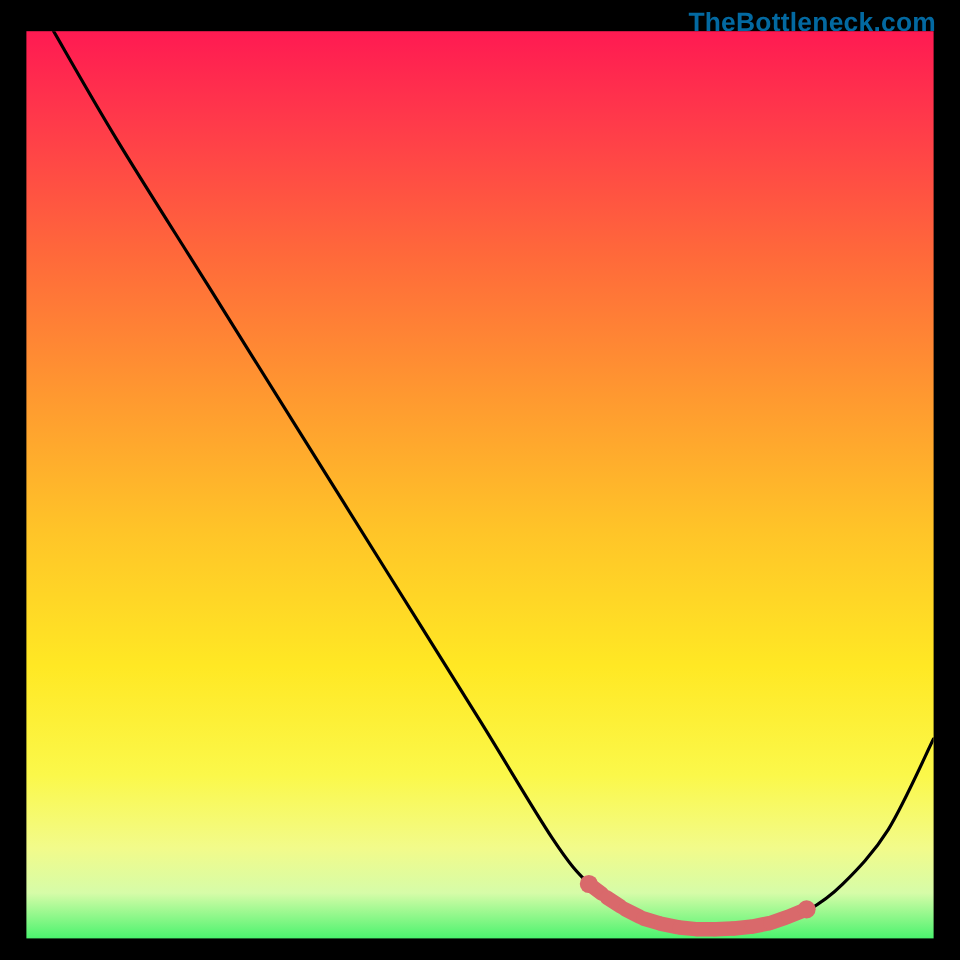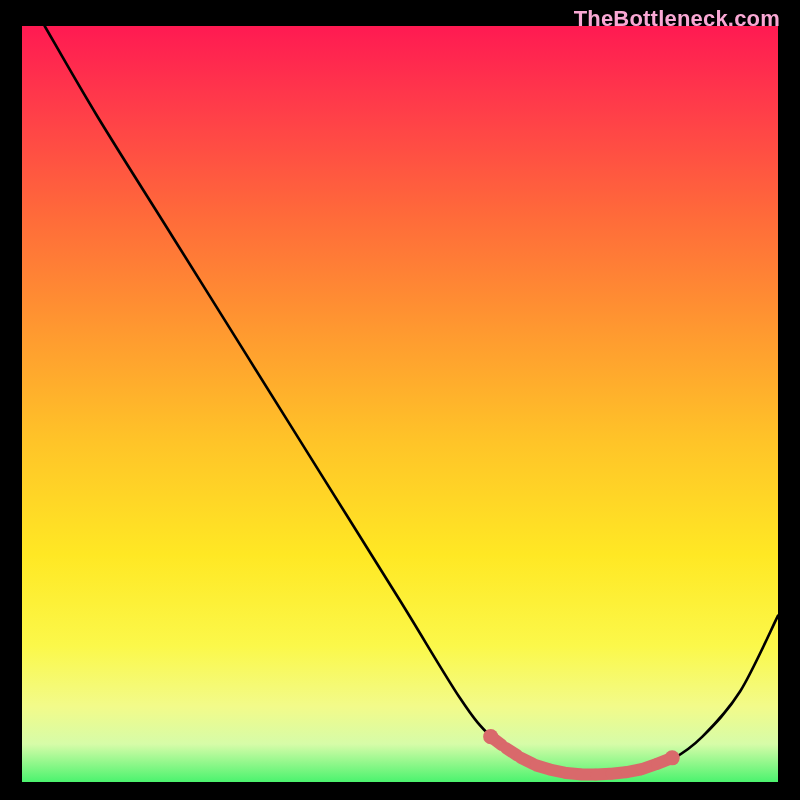--- a/index.html
+++ b/index.html
@@ -7,21 +7,21 @@
   .outer {
     width: 800px;
     height: 800px;
     background: #000;
     position: relative;
   }
   .watermark {
     position: absolute;
     top: 6px;
     right: 20px;
-    color: #f9a8d4;
+    color: #0369a1;
     font-family: Arial, Helvetica, sans-serif;
     font-size: 22px;
     font-weight: bold;
     letter-spacing: 0.2px;
   }
   .plot {
     position: absolute;
     left: 22px;
     top: 26px;
     width: 756px;

